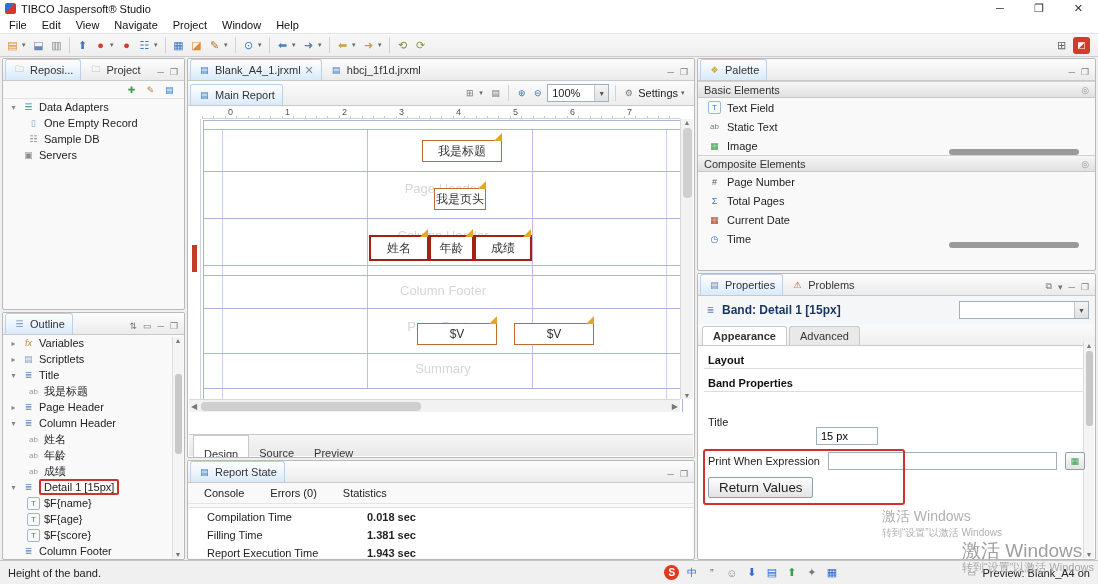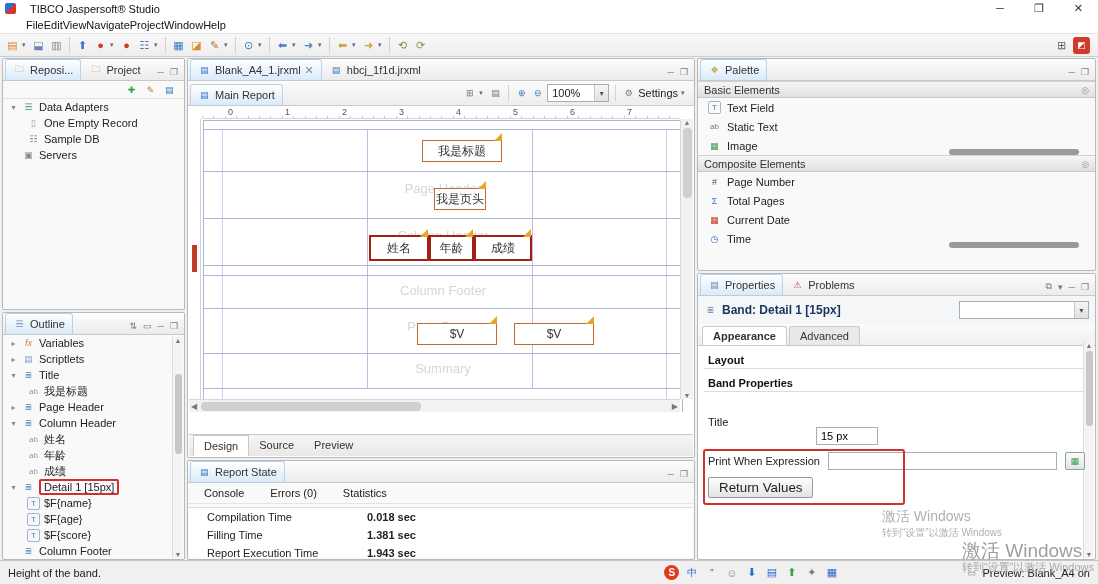--- a/index.html
+++ b/index.html
@@ -1,24 +1,24 @@
 <!DOCTYPE html>
 <html><head>
 <meta charset="utf-8">
 <style>
   *{box-sizing:border-box;margin:0;padding:0}
   html,body{width:1098px;height:584px}
   body{position:relative;font-family:"Liberation Sans",sans-serif;font-size:11px;color:#222;background:#f0f0f0;overflow:hidden}
   
-  .titlebar{height:17px;background:#fff;display:flex;align-items:center;gap:14px;padding:0 5px}
+  .titlebar{height:17px;background:#fff;display:flex;align-items:center;gap:5px;padding:0 5px}
   .appicon{width:11px;height:11px;background:linear-gradient(135deg,#2e6fd0 50%,#d6342a 50%);border-radius:2px}
   .title-text{font-size:11px;color:#111}
   .winbtns{margin-left:auto;display:flex;gap:30px;padding-right:10px;color:#333}
   .winbtns span{cursor:default;font-size:11px}
-  .menubar{height:16px;background:#fff;display:flex;align-items:center;padding:0 26px}
+  .menubar{height:16px;background:#fff;display:flex;align-items:center;gap:15px;padding:0 9px}
   .menubar span{color:#111}
   .toolbar{height:24px;background:linear-gradient(#f8f8f8,#eeeeee);border-top:1px solid #e4e4e4;border-bottom:1px solid #cdcdcd;display:flex;align-items:center;gap:1px;padding:0 4px}
   .ticon{width:17px;height:17px;display:inline-flex;align-items:center;justify-content:center;font-size:11px;border-radius:2px}
   .dda{font-size:7px;color:#666;width:7px;display:inline-block}
   .tsep{width:1px;height:16px;background:#d2d2d2;margin:0 3px}
   .tright{margin-left:auto;display:flex;align-items:center;gap:3px;padding-right:4px}
   
   .main{position:absolute;top:58px;left:0;right:0;bottom:24px}
   .panel{position:absolute;border:1px solid #b9b9b9;background:#f9f9f9;border-radius:2px;overflow:hidden}
   .tabbar{height:22px;display:flex;align-items:flex-end;background:linear-gradient(#fdfdfd,#ebebeb);border-bottom:1px solid #c9c9c9;padding:1px 2px 0;gap:1px}
@@ -45,21 +45,21 @@
   .cguide{position:absolute;top:8px;width:1px;background:#cdb7e2}
   .bandlabel{position:absolute;width:100%;text-align:center;color:#d6d6d6;font-size:13px;z-index:1}
   .el{position:absolute;border:1px solid #c06a30;background:#fff;display:flex;align-items:center;justify-content:center;font-size:12px;color:#333;z-index:2}
   .el .handle{position:absolute;top:-8px;right:-1px;width:0;height:0;border-bottom:8px solid #e8a426;border-left:8px solid transparent}
   .cell{border:2px solid #a32014}
   .sbv{position:absolute;top:12px;right:0;width:13px;bottom:13px;background:#f2f2f2;border-left:1px solid #d8d8d8;display:flex;flex-direction:column;align-items:center;justify-content:space-between;font-size:7px;color:#777}
   .sbv .thumb{width:9px;height:70px;background:#cfcfcf;border-radius:4px;margin-top:2px}
   .sbh{position:absolute;left:0;right:13px;bottom:0;height:13px;background:#f2f2f2;border-top:1px solid #d8d8d8;display:flex;align-items:center;justify-content:space-between;font-size:8px;color:#777;padding:0 2px}
   .sbh .thumb{height:9px;flex:0 0 220px;background:#cfcfcf;border-radius:4px;margin-right:auto;margin-left:4px}
   .dsp{position:absolute;left:1px;right:1px;bottom:1px;height:22px;background:linear-gradient(#f6f6f6,#e8e8e8);border-top:1px solid #c9c9c9;display:flex;align-items:stretch;padding-left:4px}
-  .dsp span{padding:4px 10px;color:#333}
+  .dsp span{padding:12px 10px;color:#333}
   .dsp .sel{background:#fff;border:1px solid #c9c9c9;border-bottom:none}
   
   .prophdr{display:flex;align-items:center;gap:5px;padding:5px 6px;background:#f4f6f8}
   .subtabs{display:flex;align-items:flex-end;height:22px;border-bottom:1px solid #c9c9c9;padding:0 4px;gap:2px;background:linear-gradient(#fbfbfb,#efefef)}
   .subtabs span{padding:3px 10px;border:1px solid #c9c9c9;border-bottom:none;border-radius:3px 3px 0 0;background:#e9e9e9;color:#333}
   .subtabs .sel{background:#fff;font-weight:bold}
   .prow{display:flex;align-items:center;gap:8px;margin:7px 10px;position:relative;z-index:2}
   .plabel{width:100px;flex:0 0 auto}
   .ptitle{font-weight:bold;margin:8px 10px 2px;color:#111}
   .pdiv{height:1px;background:#dcdcdc;margin:2px 6px}

